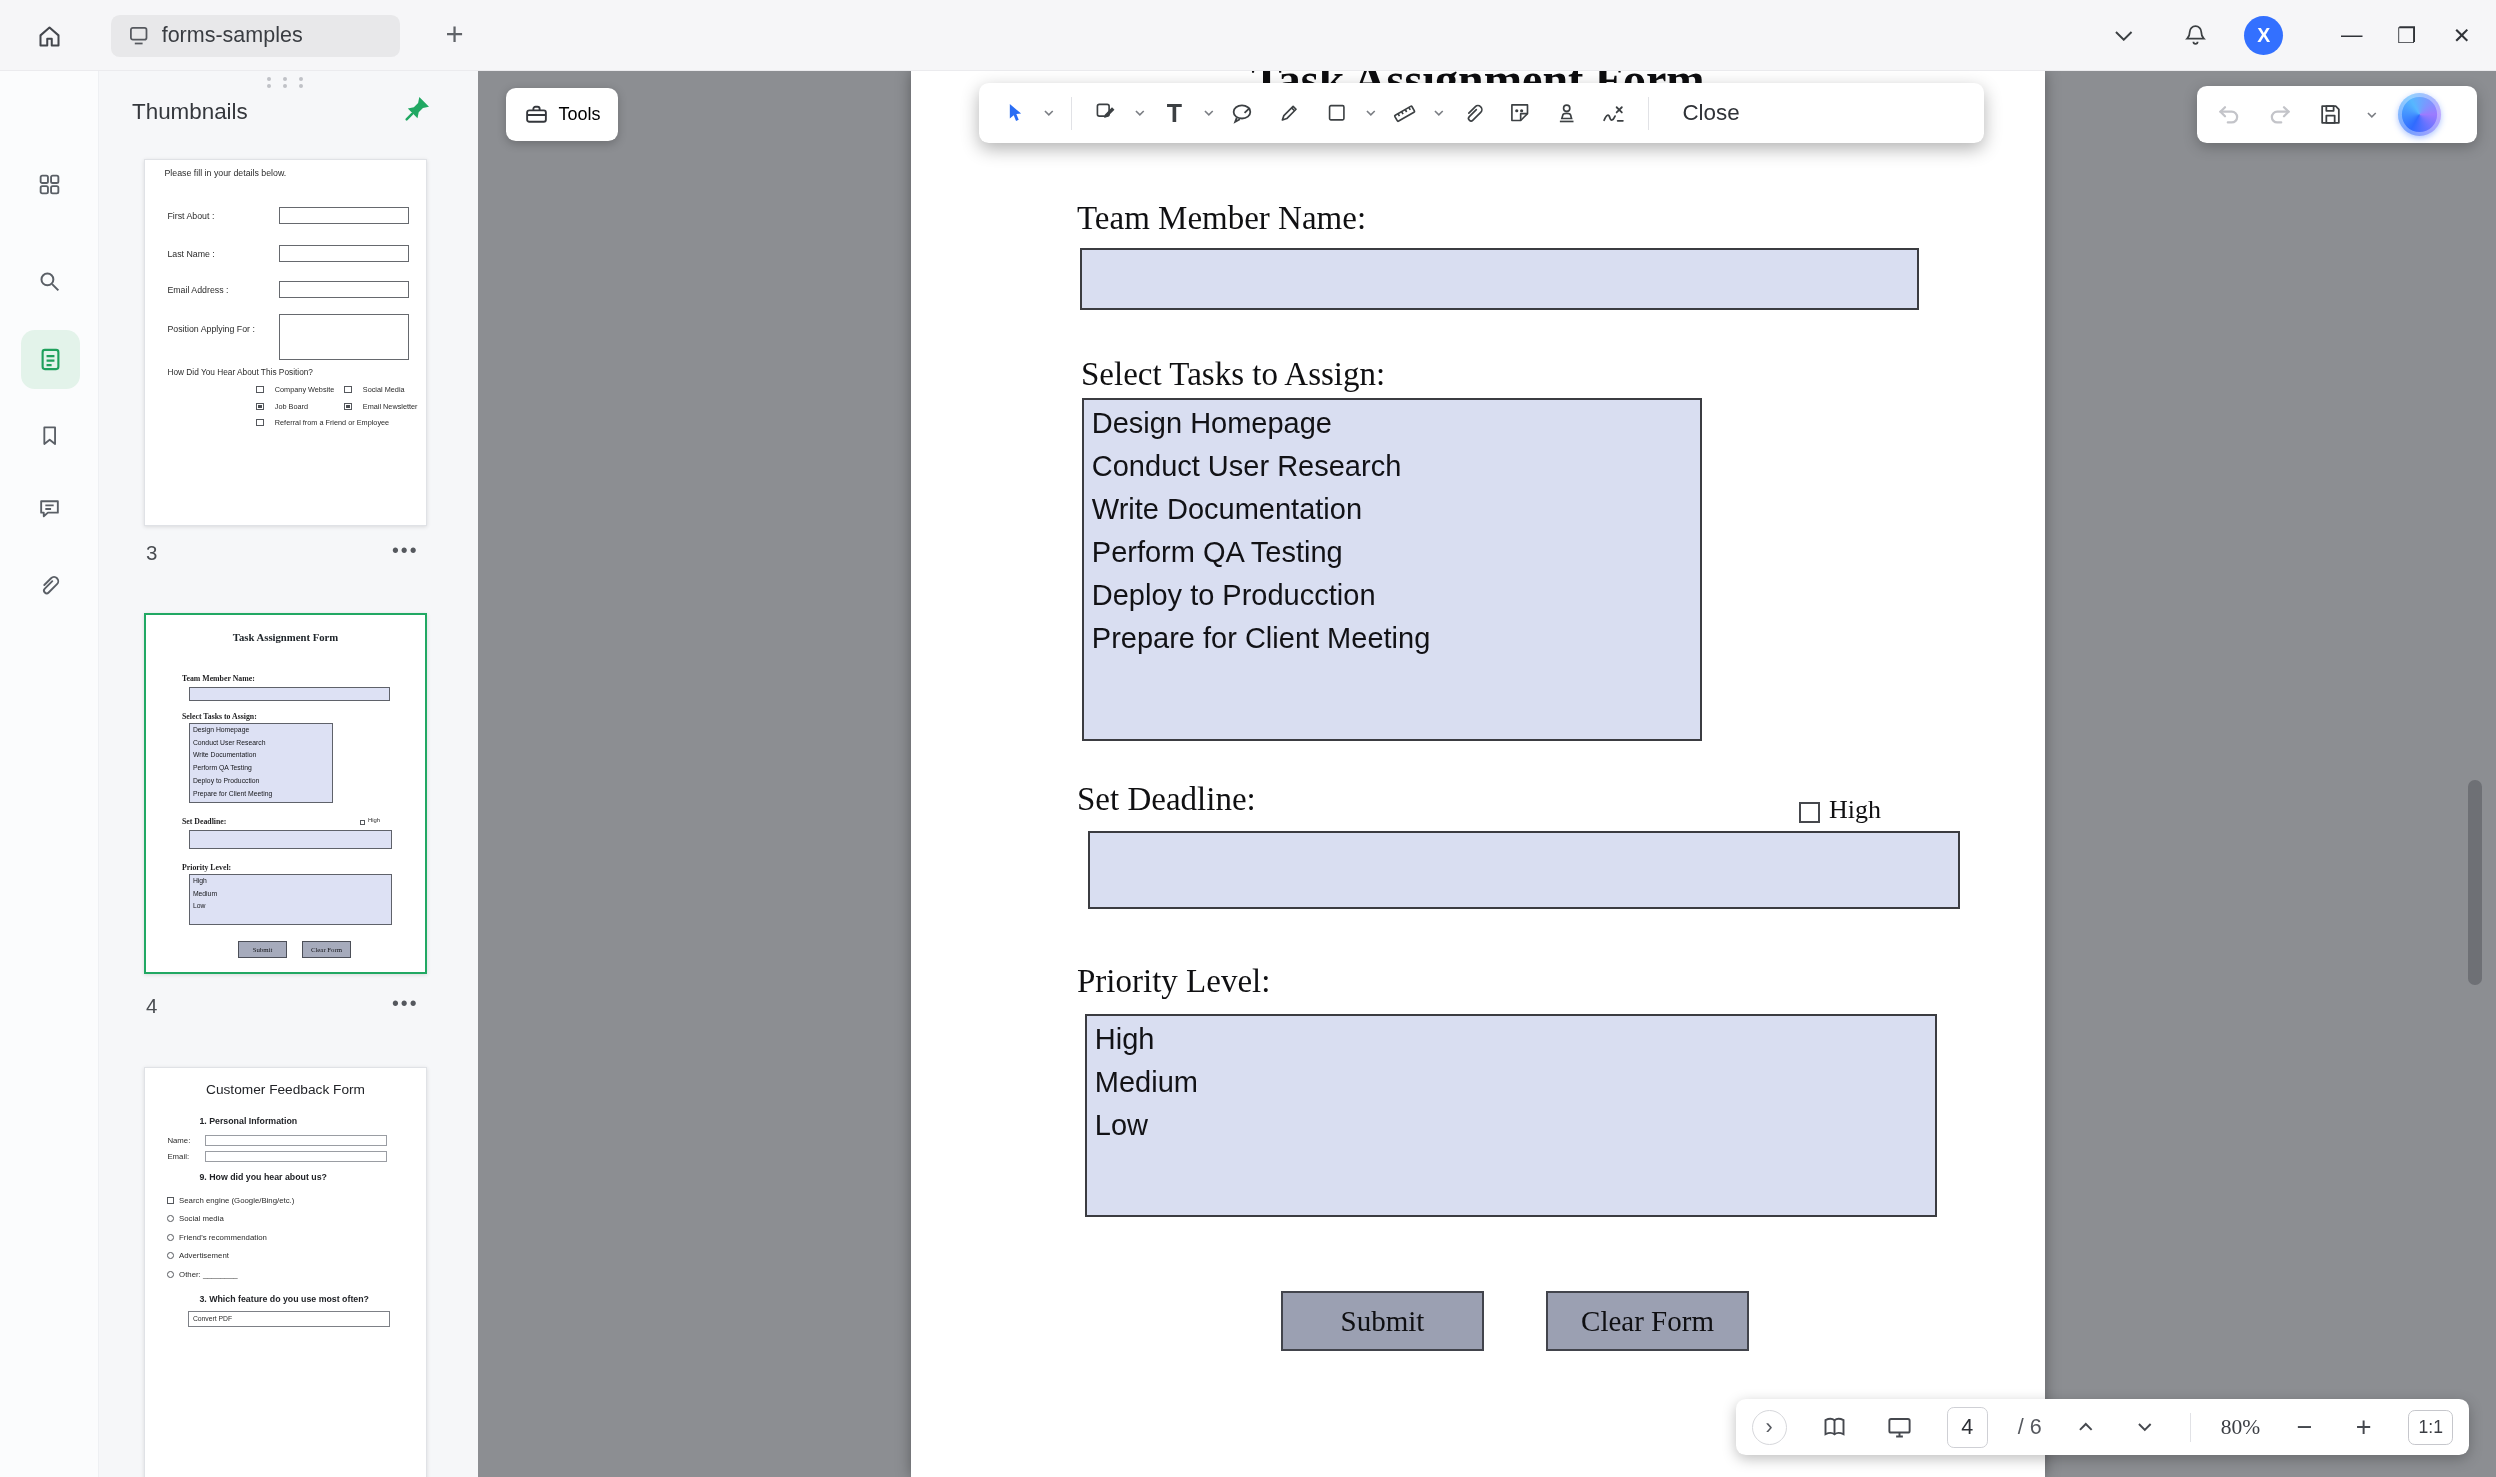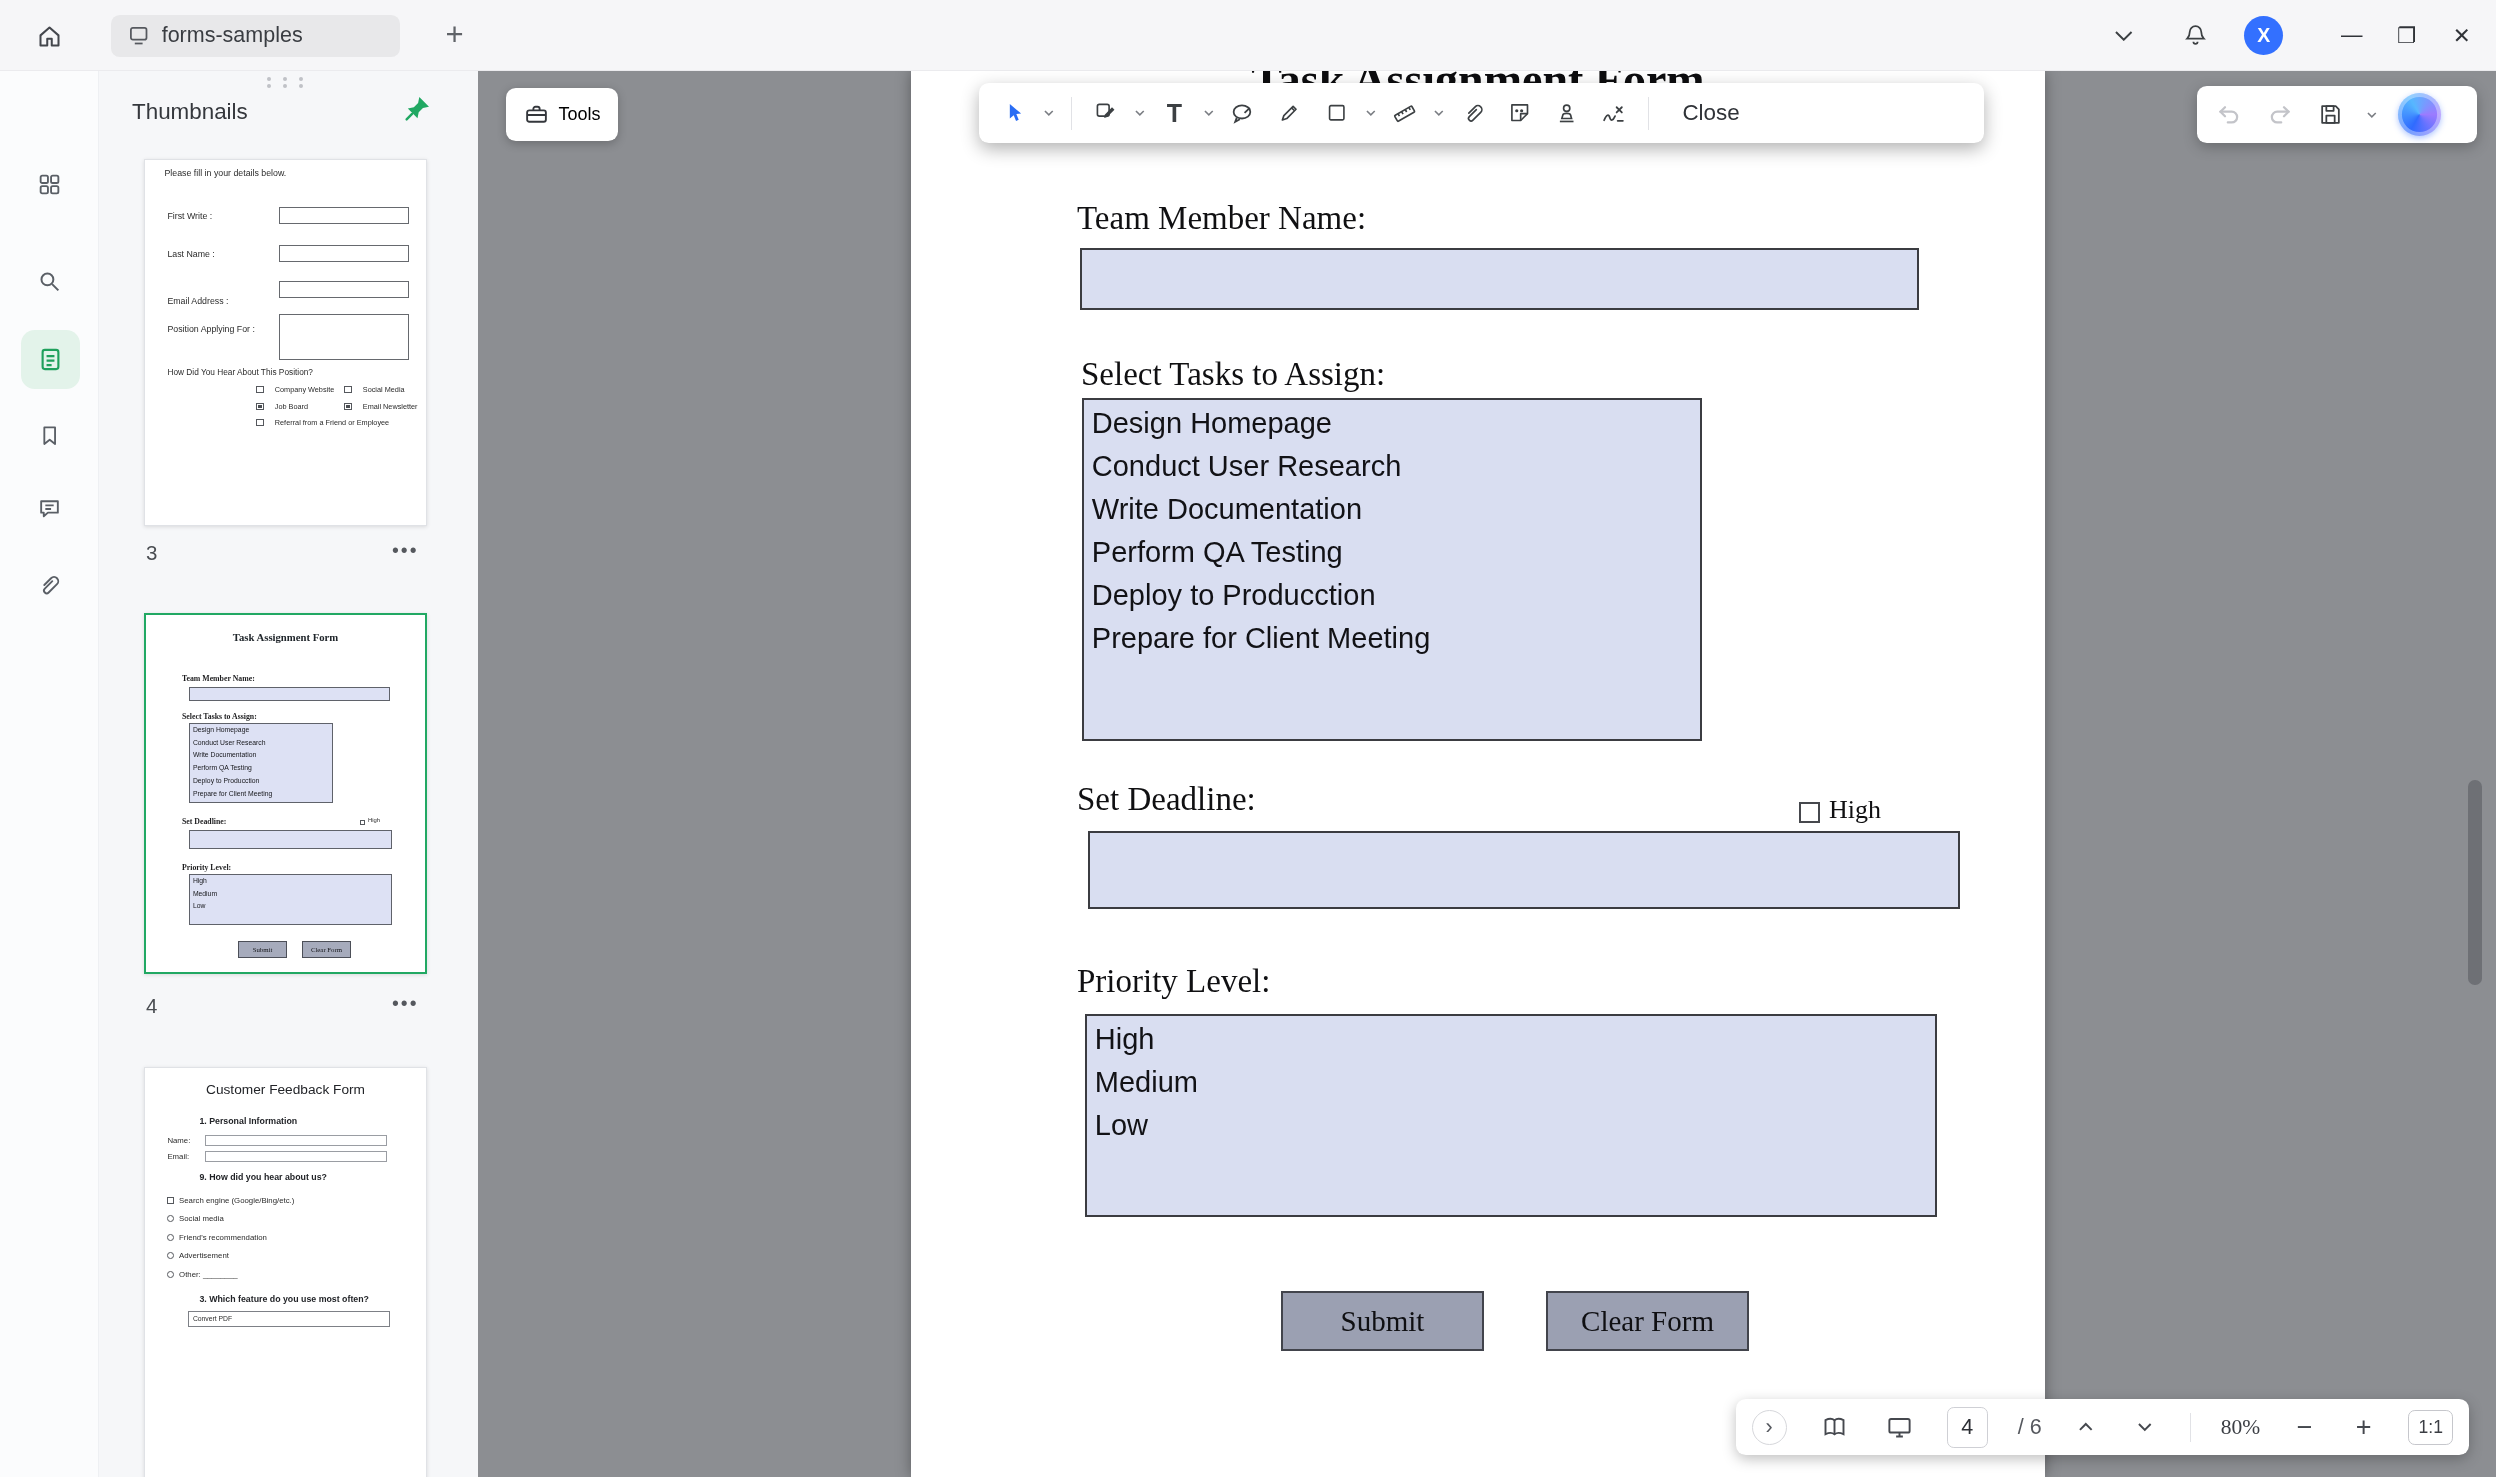--- a/index.html
+++ b/index.html
@@ -196,25 +196,25 @@
   <div class="tp-title">Thumbnails</div>
   <div class="tp-pin">
     <svg width="29" height="29" viewBox="0 0 24 24" fill="currentColor">
         <path d="M13.5 2.5 l8 8 -5 1 -3.5 3.5 -1 5 -8-8 5-1 3.5-3.5 z"></path>
         <path d="M7.5 16.5 L3 21" stroke="currentColor" stroke-width="2" stroke-linecap="round"></path>
       </svg>
   </div>
 
   <div class="card c3">
     <div class="c3-intro">Please fill in your details below.</div>
-    <div class="c3-lbl" style="top:51px">First Write :</div>
+    <div class="c3-lbl" style="top:51px">First About :</div>
     <div class="c3-in" style="top:47px"></div>
     <div class="c3-lbl" style="top:89px">Last Name :</div>
     <div class="c3-in" style="top:85px"></div>
-    <div class="c3-lbl" style="top:136px">Email Address :</div>
+    <div class="c3-lbl" style="top:125px">Email Address :</div>
     <div class="c3-in" style="top:121px"></div>
     <div class="c3-lbl" style="top:164px">Position Applying For :</div>
     <div class="c3-in" style="top:154px; height:46px"></div>
     <div class="c3-q">How Did You Hear About This Position?</div>
     <div class="c3-opt" style="left:111px; top:225px">
         <span class="cb3"></span>
         <span class="lab">Company Website</span>
       </div>
     <div class="c3-opt" style="left:199px; top:225px">
         <span class="cb3"></span>

